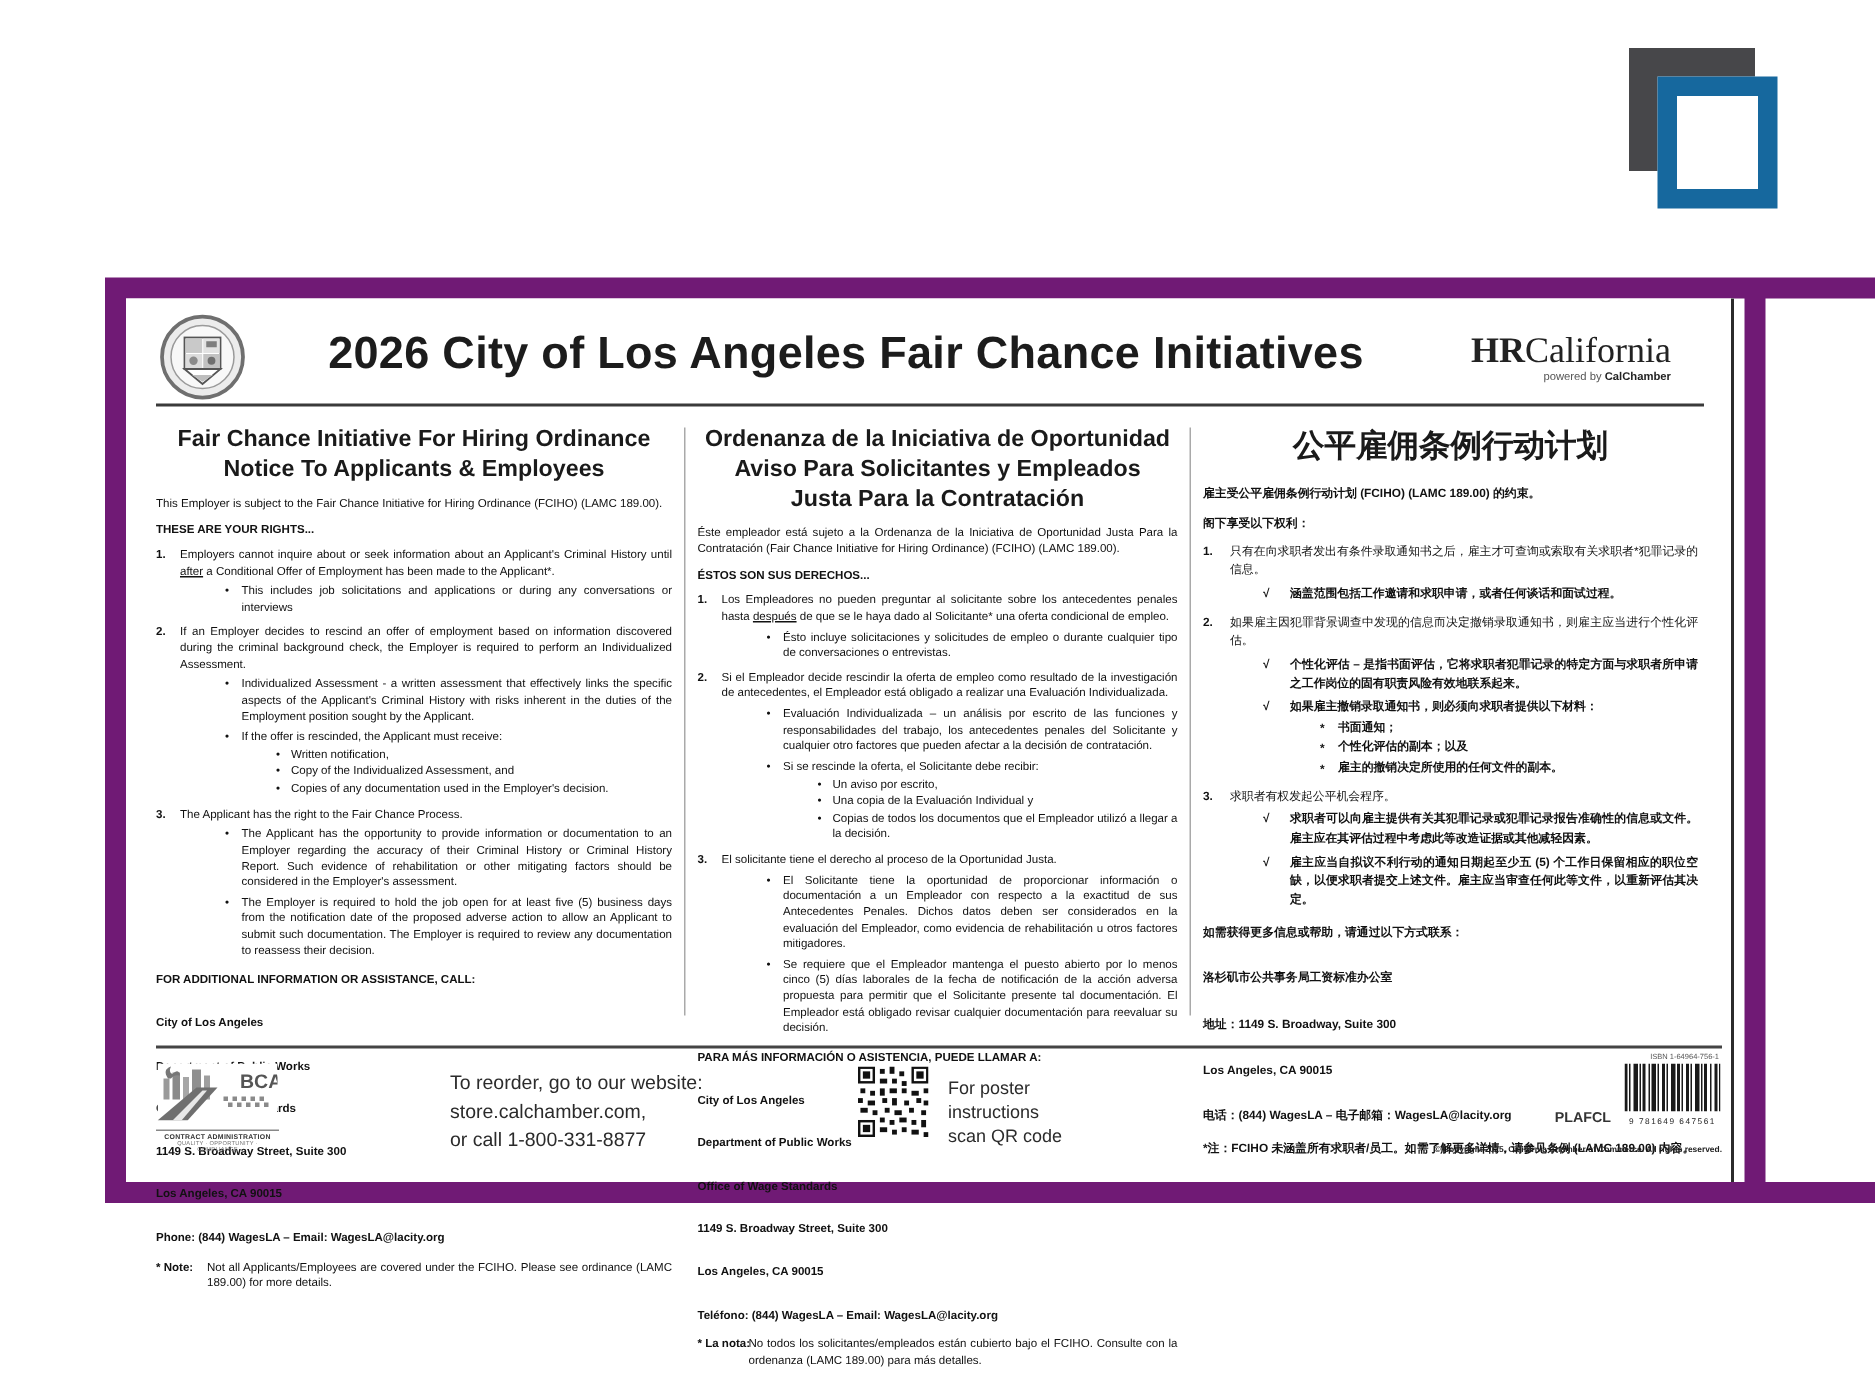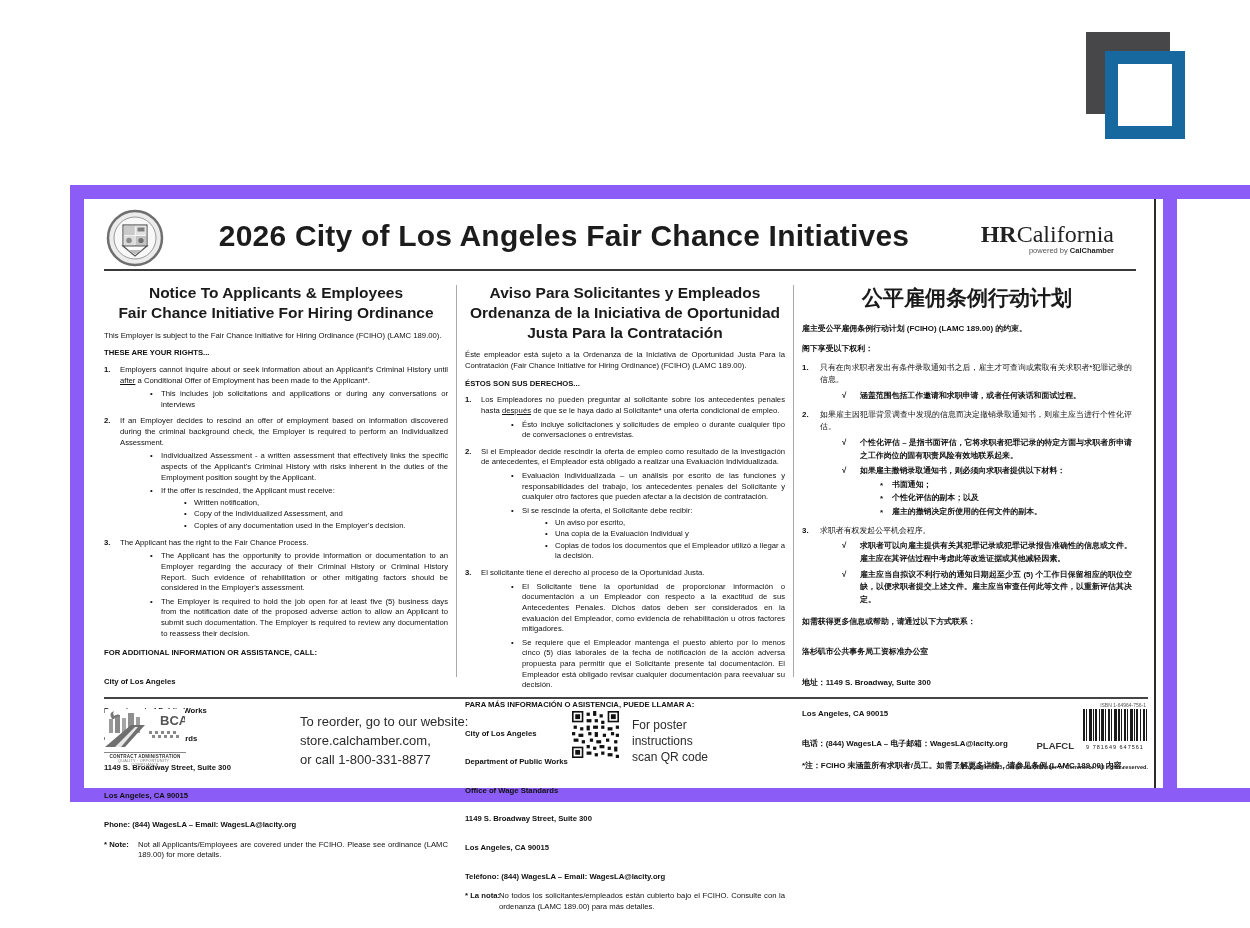--- a/index.html
+++ b/index.html
@@ -5,21 +5,21 @@
   html,body{margin:0;padding:0;}
   body{width:1250px;height:928px;position:relative;background:#ffffff;overflow:hidden;
        font-family:"Liberation Sans", sans-serif;color:#111;}
 
   
   .expand-wrap{position:absolute;left:1086px;top:32px;width:110px;height:110px;cursor:pointer;}
   .expand-gray{position:absolute;left:0;top:0;width:84px;height:82px;background:#47474a;}
   .expand-blue{position:absolute;left:19px;top:19px;width:54px;height:62px;background:#fff;border:13px solid #16689e;}
 
   
-  .frame{position:absolute;left:70px;top:185px;width:1180px;height:617px;background:#8b5cf6;}
+  .frame{position:absolute;left:70px;top:185px;width:1180px;height:617px;background:#701a75;}
   .inner-white{position:absolute;left:14px;top:14px;width:1079px;height:589px;background:#fff;}
   .sliver{position:absolute;left:1107px;top:14px;width:73px;height:589px;background:#fff;}
   .sheet{position:absolute;left:0;top:0;width:1070px;height:589px;background:#fff;
          border-right:2px solid #2b2b2b;}
 
   
   .seal{position:absolute;left:22px;top:10px;width:58px;height:58px;}
   .title{position:absolute;left:90px;right:200px;top:20px;text-align:center;
          font-size:30px;font-weight:700;color:#1c1c1c;letter-spacing:.2px;white-space:nowrap;}
   .brand{position:absolute;right:40px;top:22px;text-align:right;font-family:"Liberation Serif", serif;color:#222;}
@@ -113,22 +113,22 @@
           <span>powered by </span><b>CalChamber</b>
         </div>
       </div>
 
       <div class="hrule"></div>
 
       <div class="cols">
 
         <div class="col en">
           <div class="colhead">
+            <div>Fair Chance Initiative For Hiring Ordinance</div>
             <div>Notice To Applicants &amp; Employees</div>
-            <div>Fair Chance Initiative For Hiring Ordinance</div>
           </div>
           <div class="intro">This Employer is subject to the Fair Chance Initiative for Hiring Ordinance (FCIHO) (LAMC 189.00).</div>
           <div class="rights">THESE ARE YOUR RIGHTS...</div>
 
           <div class="item">
             <span class="num">1.</span>
             <div class="itxt"><span>Employers cannot inquire about or seek information about an Applicant's Criminal History until </span><span class="u">after</span><span> a Conditional Offer of Employment has been made to the Applicant*.</span></div>
             <div class="bul">This includes job solicitations and applications or during any conversations or interviews</div>
           </div>
 
@@ -162,22 +162,22 @@
           <div class="note">
             <span class="nlabel">* Note:</span>
             <span>Not all Applicants/Employees are covered under the FCIHO. Please see ordinance (LAMC 189.00) for more details.</span>
           </div>
         </div>
 
         <div class="vdiv"></div>
 
         <div class="col es">
           <div class="colhead">
+            <div>Ordenanza de la Iniciativa de Oportunidad</div>
             <div>Aviso Para Solicitantes y Empleados</div>
-            <div>Ordenanza de la Iniciativa de Oportunidad</div>
             <div>Justa Para la Contratación</div>
           </div>
           <div class="intro">Éste empleador está sujeto a la Ordenanza de la Iniciativa de Oportunidad Justa Para la Contratación (Fair Chance Initiative for Hiring Ordinance) (FCIHO) (LAMC 189.00).</div>
           <div class="rights">ÉSTOS SON SUS DERECHOS...</div>
 
           <div class="item">
             <span class="num">1.</span>
             <div class="itxt"><span>Los Empleadores no pueden preguntar al solicitante sobre los antecedentes penales hasta </span><span class="u">después</span><span> de que se le haya dado al Solicitante* una oferta condicional de empleo.</span></div>
             <div class="bul">Ésto incluye solicitaciones y solicitudes de empleo o durante cualquier tipo de conversaciones o entrevistas.</div>
           </div>

